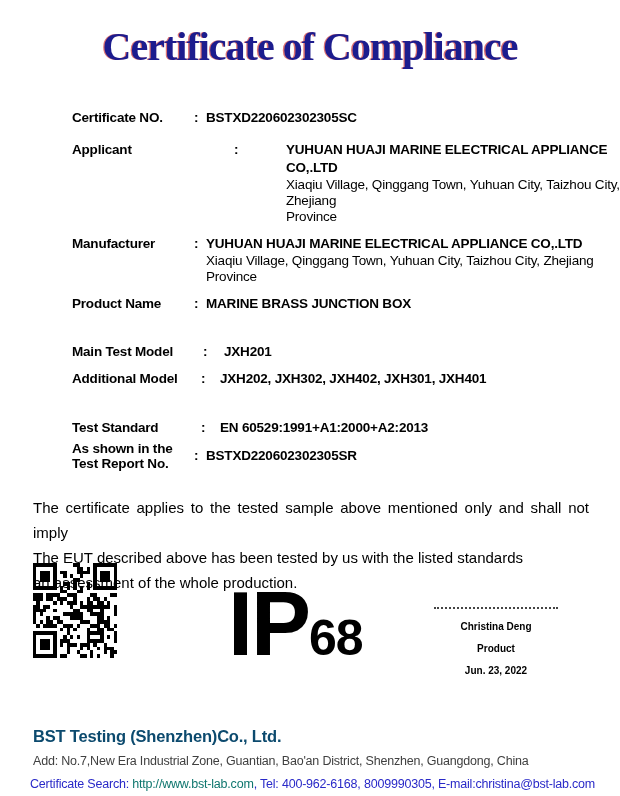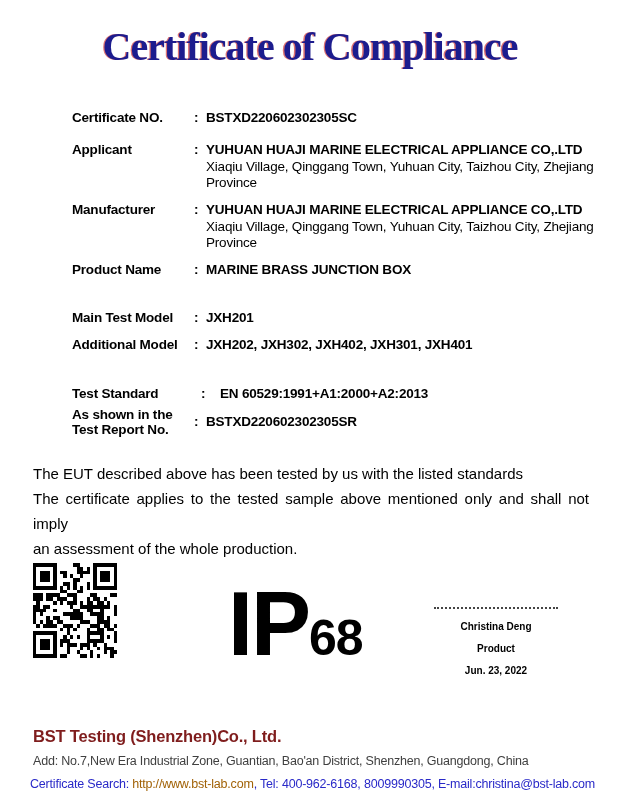--- a/index.html
+++ b/index.html
@@ -15,25 +15,25 @@
     margin-top:10px; height:48px; line-height:48px; text-align:center;
     font-family:"Liberation Serif","DejaVu Serif",serif;
     font-weight:bold; font-size:40px; letter-spacing:-1px;
     color:#1c1c8e;
     text-shadow:-1.3px 0 0 rgba(195,0,0,0.55);
   }
   
   .rows { width:100%;padding-left:24px; }
   .row { display:flex; padding-left:48px; align-items:flex-start; }
   .row:nth-of-type(1){ margin-top:38px; }
-  .row:nth-of-type(2){ margin-top:14px; }
+  .row:nth-of-type(2){ margin-top:14px;gap:40px; }
   .row:nth-of-type(3){ margin-top:10px; }
   .row:nth-of-type(4){ margin-top:10px; }
-  .row:nth-of-type(5){ margin-top:30px; }
-  .row:nth-of-type(6){ margin-top:9px; }
+  .row:nth-of-type(5){ margin-top:30px;gap:9px; }
+  .row:nth-of-type(6){ margin-top:9px;justify-content:space-between; }
   .row:nth-of-type(7){ margin-top:31px;justify-content:space-between; }
   .row:nth-of-type(8){ margin-top:4px; }
   .row.two-line{ align-items:center; }
   .flabel {
     width:122px; flex:0 0 122px;
     font-weight:bold; font-size:13.5px; line-height:18px; letter-spacing:-0.2px;
   }
   .row.two-line .flabel{ line-height:15px; }
   .fcolon { width:12px; flex:0 0 12px; font-weight:bold; font-size:13.5px; line-height:18px; }
   .fvalue-wrap { flex:1 1 auto; max-width:400px; }
@@ -50,31 +50,31 @@
     font-weight:bold; white-space:nowrap; line-height:1; letter-spacing:-2px;
   }
   .ip-main { font-size:90px; }
   .ip-sub  { font-size:50px; letter-spacing:-1px; }
   .sign-block { position:absolute; left:433px; top:594px; width:126px; text-align:center; }
   .sign-rule { border-top:2px dotted #444; height:0; width:124px; margin:0 auto 7px auto; }
   .sign-line { font-weight:bold; font-size:10px; line-height:22px; }
   
   .footer-company {
     position:absolute; left:33px; top:714px;
-    color:#7f1d1d; font-weight:bold; font-size:16.5px; letter-spacing:-0.2px;text-align:right;
+    color:#0c4a6e; font-weight:bold; font-size:16.5px; letter-spacing:-0.2px;text-align:right;
   }
   .footer-address {
     position:absolute; left:33px; top:741px;
     color:#404040; font-size:12.5px; letter-spacing:-0.2px;
   }
   .footer-search {
     position:absolute; left:30px; top:764px;
     color:#2929c8; font-size:12.5px; letter-spacing:-0.2px; white-space:nowrap;
   }
-  .footer-search a { color:#a16207; text-decoration:none; }
+  .footer-search a { color:#0f766e; text-decoration:none; }
 </style>
 </head>
 <body>
 
 <div class="page">
 
   <h1 class="title">Certificate of Compliance</h1>
 
   <div class="rows">
       <div class="row">
@@ -150,22 +150,22 @@
           <div>Test Report No.</div>
         </div>
         <div class="fcolon">:</div>
         <div class="fvalue-wrap">
           <div class="fvalue">BSTXD220602302305SR</div>
         </div>
       </div>
     </div>
 
   <div class="statement">
+      <div class="line justify">The certificate applies to the tested sample above mentioned only and shall not imply</div>
       <div class="line">The EUT described above has been tested by us with the listed standards</div>
-      <div class="line justify">The certificate applies to the tested sample above mentioned only and shall not imply</div>
       <div class="line">an assessment of the whole production.</div>
     </div>
 
   <div class="qr">
       <svg viewBox="0 0 25 25" preserveAspectRatio="none" shape-rendering="crispEdges" fill="#000">
         <rect x="0" y="0" width="1" height="1"></rect>
         <rect x="1" y="0" width="1" height="1"></rect>
         <rect x="2" y="0" width="1" height="1"></rect>
         <rect x="3" y="0" width="1" height="1"></rect>
         <rect x="4" y="0" width="1" height="1"></rect>

